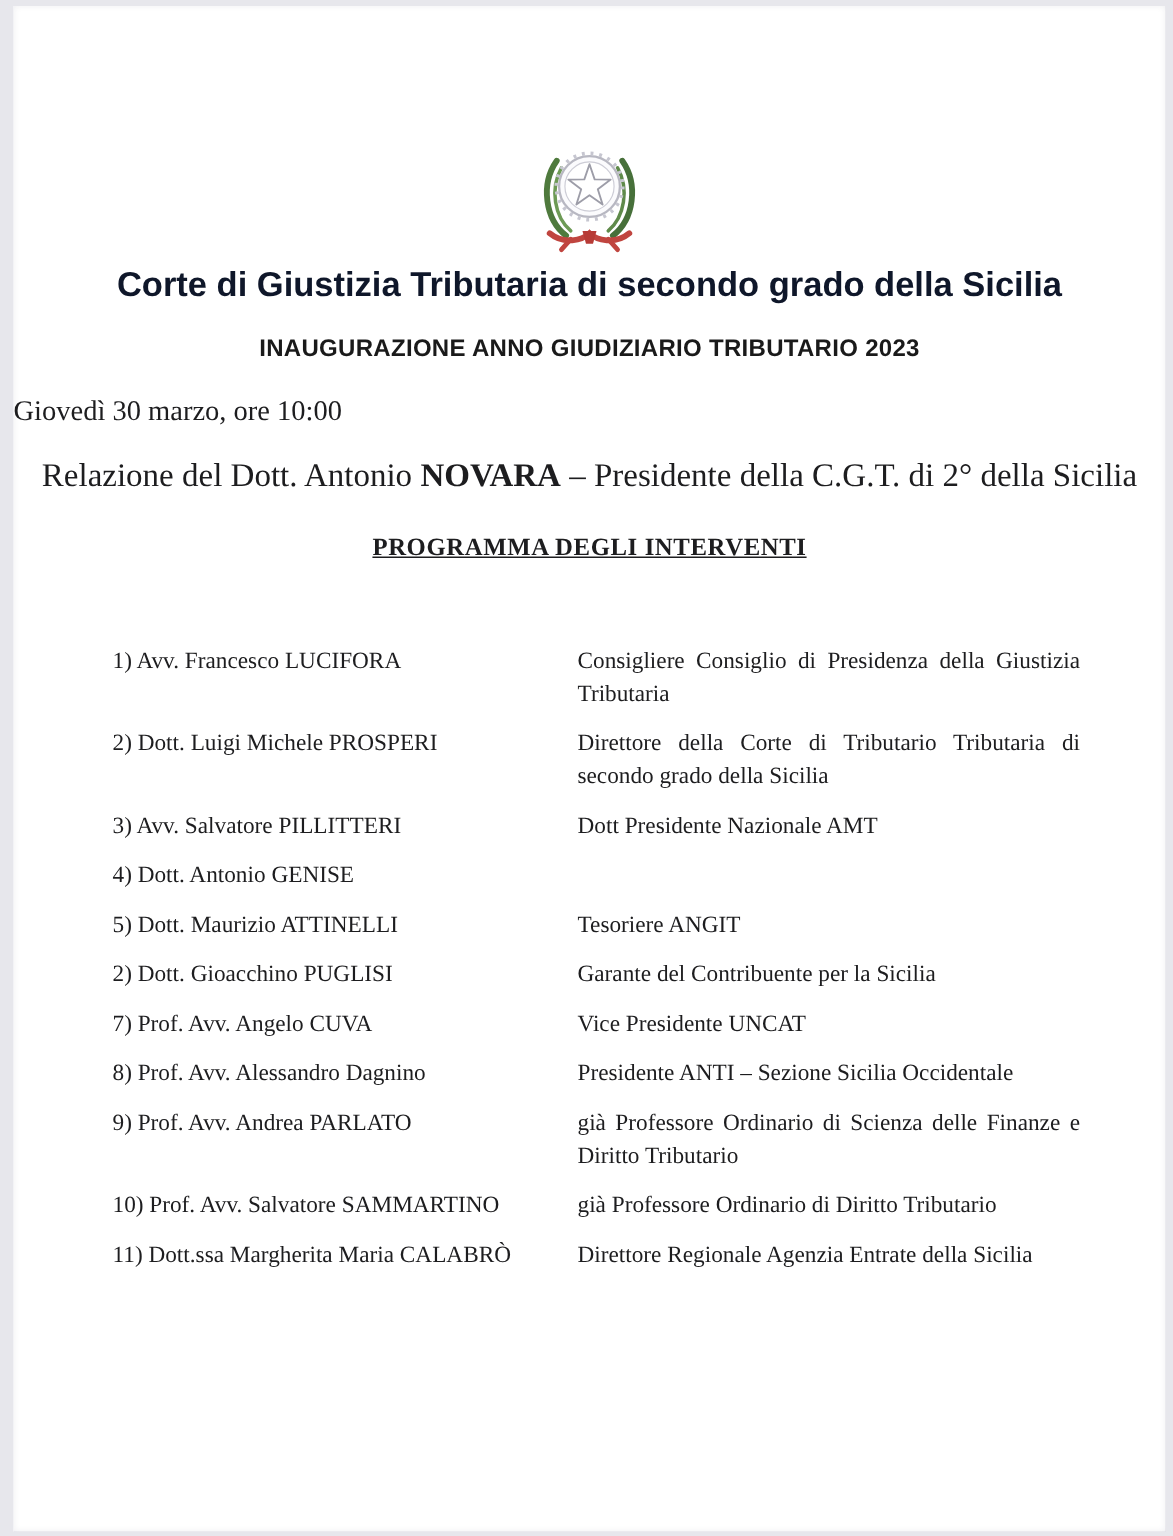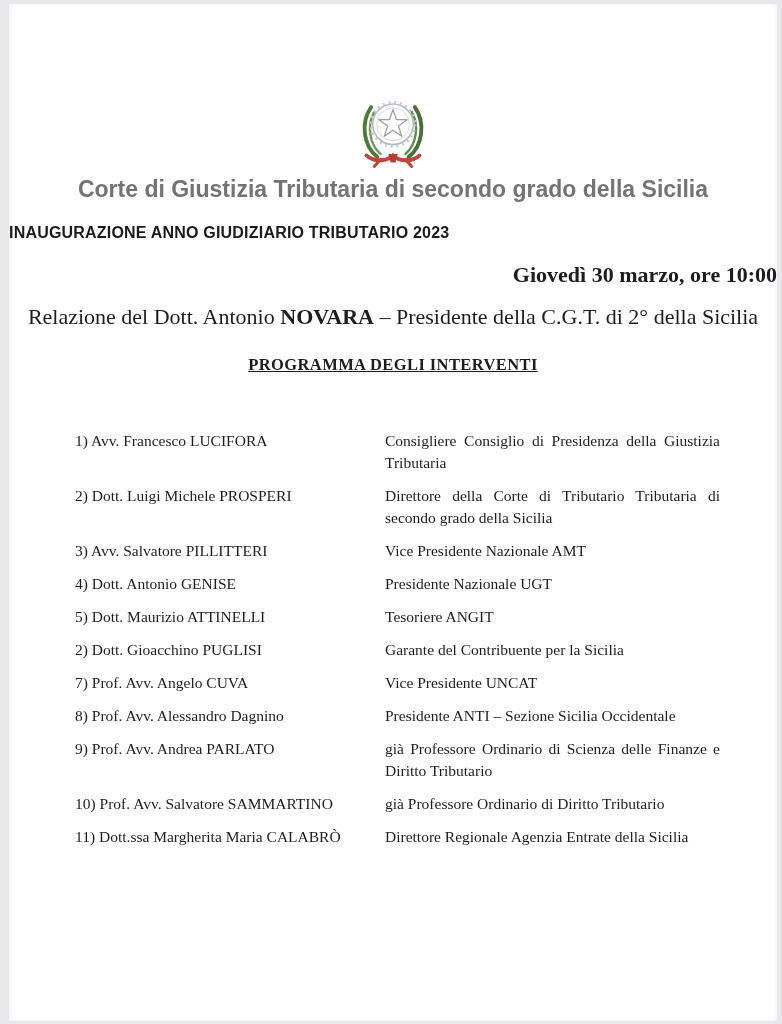--- a/index.html
+++ b/index.html
@@ -10,28 +10,28 @@
   }
   .page {
     position:absolute; left:9px; top:4px; right:5px; bottom:3px;
     background:#ffffff;
     box-shadow: inset 0 0 4px rgba(40,40,60,0.08);
   }
   .emblem { display:block; margin:84px auto 0; width:78px; height:82px; }
   .title {
     text-align:center; font-family:"Liberation Sans", sans-serif;
     font-weight:700; font-size:23px; line-height:30px; margin:4px 40px 0;
-    color:#737373;
+    color:#0f172a;
   }
   .subtitle {
-    text-align:left; font-family:"Liberation Sans", sans-serif;
+    text-align:center; font-family:"Liberation Sans", sans-serif;
     font-weight:700; font-size:16px; line-height:20px; margin-top:19px;
     letter-spacing:0.2px; color:#1a1a1a;
   }
-  .dateline { text-align:right; font-size:22px; line-height:20px; margin-top:22px;font-weight:bold; }
+  .dateline { text-align:left; font-size:19px; line-height:20px; margin-top:22px; }
   .relazione { text-align:center; font-size:22px; line-height:20px; margin-top:22px; }
   .section-heading {
     text-align:center; font-size:16.5px; line-height:20px; font-weight:700;
     text-decoration:underline; letter-spacing:0.4px; margin-top:28px;
   }
   .program { margin:55px 57px 0 66px; }
   .row { display:flex; margin-bottom:11px; font-size:15.5px; line-height:22px; }
   .cell-left { flex:0 0 300px; padding-right:10px; }
   .cell-right { flex:1; text-align:justify; }
   .surname { font-weight:400;text-align:center; }
@@ -75,25 +75,24 @@
     <div class="row">
       <div class="cell-left"><span>1) Avv. Francesco </span><span class="surname">LUCIFORA</span></div>
       <div class="cell-right">Consigliere Consiglio di Presidenza della Giustizia Tributaria</div>
     </div>
     <div class="row">
       <div class="cell-left"><span>2) Dott. Luigi Michele </span><span class="surname">PROSPERI</span></div>
       <div class="cell-right">Direttore della Corte di Tributario Tributaria di secondo grado della Sicilia</div>
     </div>
     <div class="row">
       <div class="cell-left"><span>3) Avv. Salvatore </span><span class="surname">PILLITTERI</span></div>
-      <div class="cell-right">Vice Presidente Nazionale AMT</div>
+      <div class="cell-right">Dott Presidente Nazionale AMT</div>
     </div>
     <div class="row">
       <div class="cell-left"><span>4) Dott. Antonio </span><span class="surname">GENISE</span></div>
-      <div class="cell-right"> Presidente Nazionale UGT</div>
     </div>
     <div class="row">
       <div class="cell-left"><span>5) Dott. Maurizio </span><span class="surname">ATTINELLI</span></div>
       <div class="cell-right">Tesoriere ANGIT</div>
     </div>
     <div class="row">
       <div class="cell-left"><span>2) Dott. Gioacchino </span><span class="surname">PUGLISI</span></div>
       <div class="cell-right">Garante del Contribuente per la Sicilia</div>
     </div>
     <div class="row">

